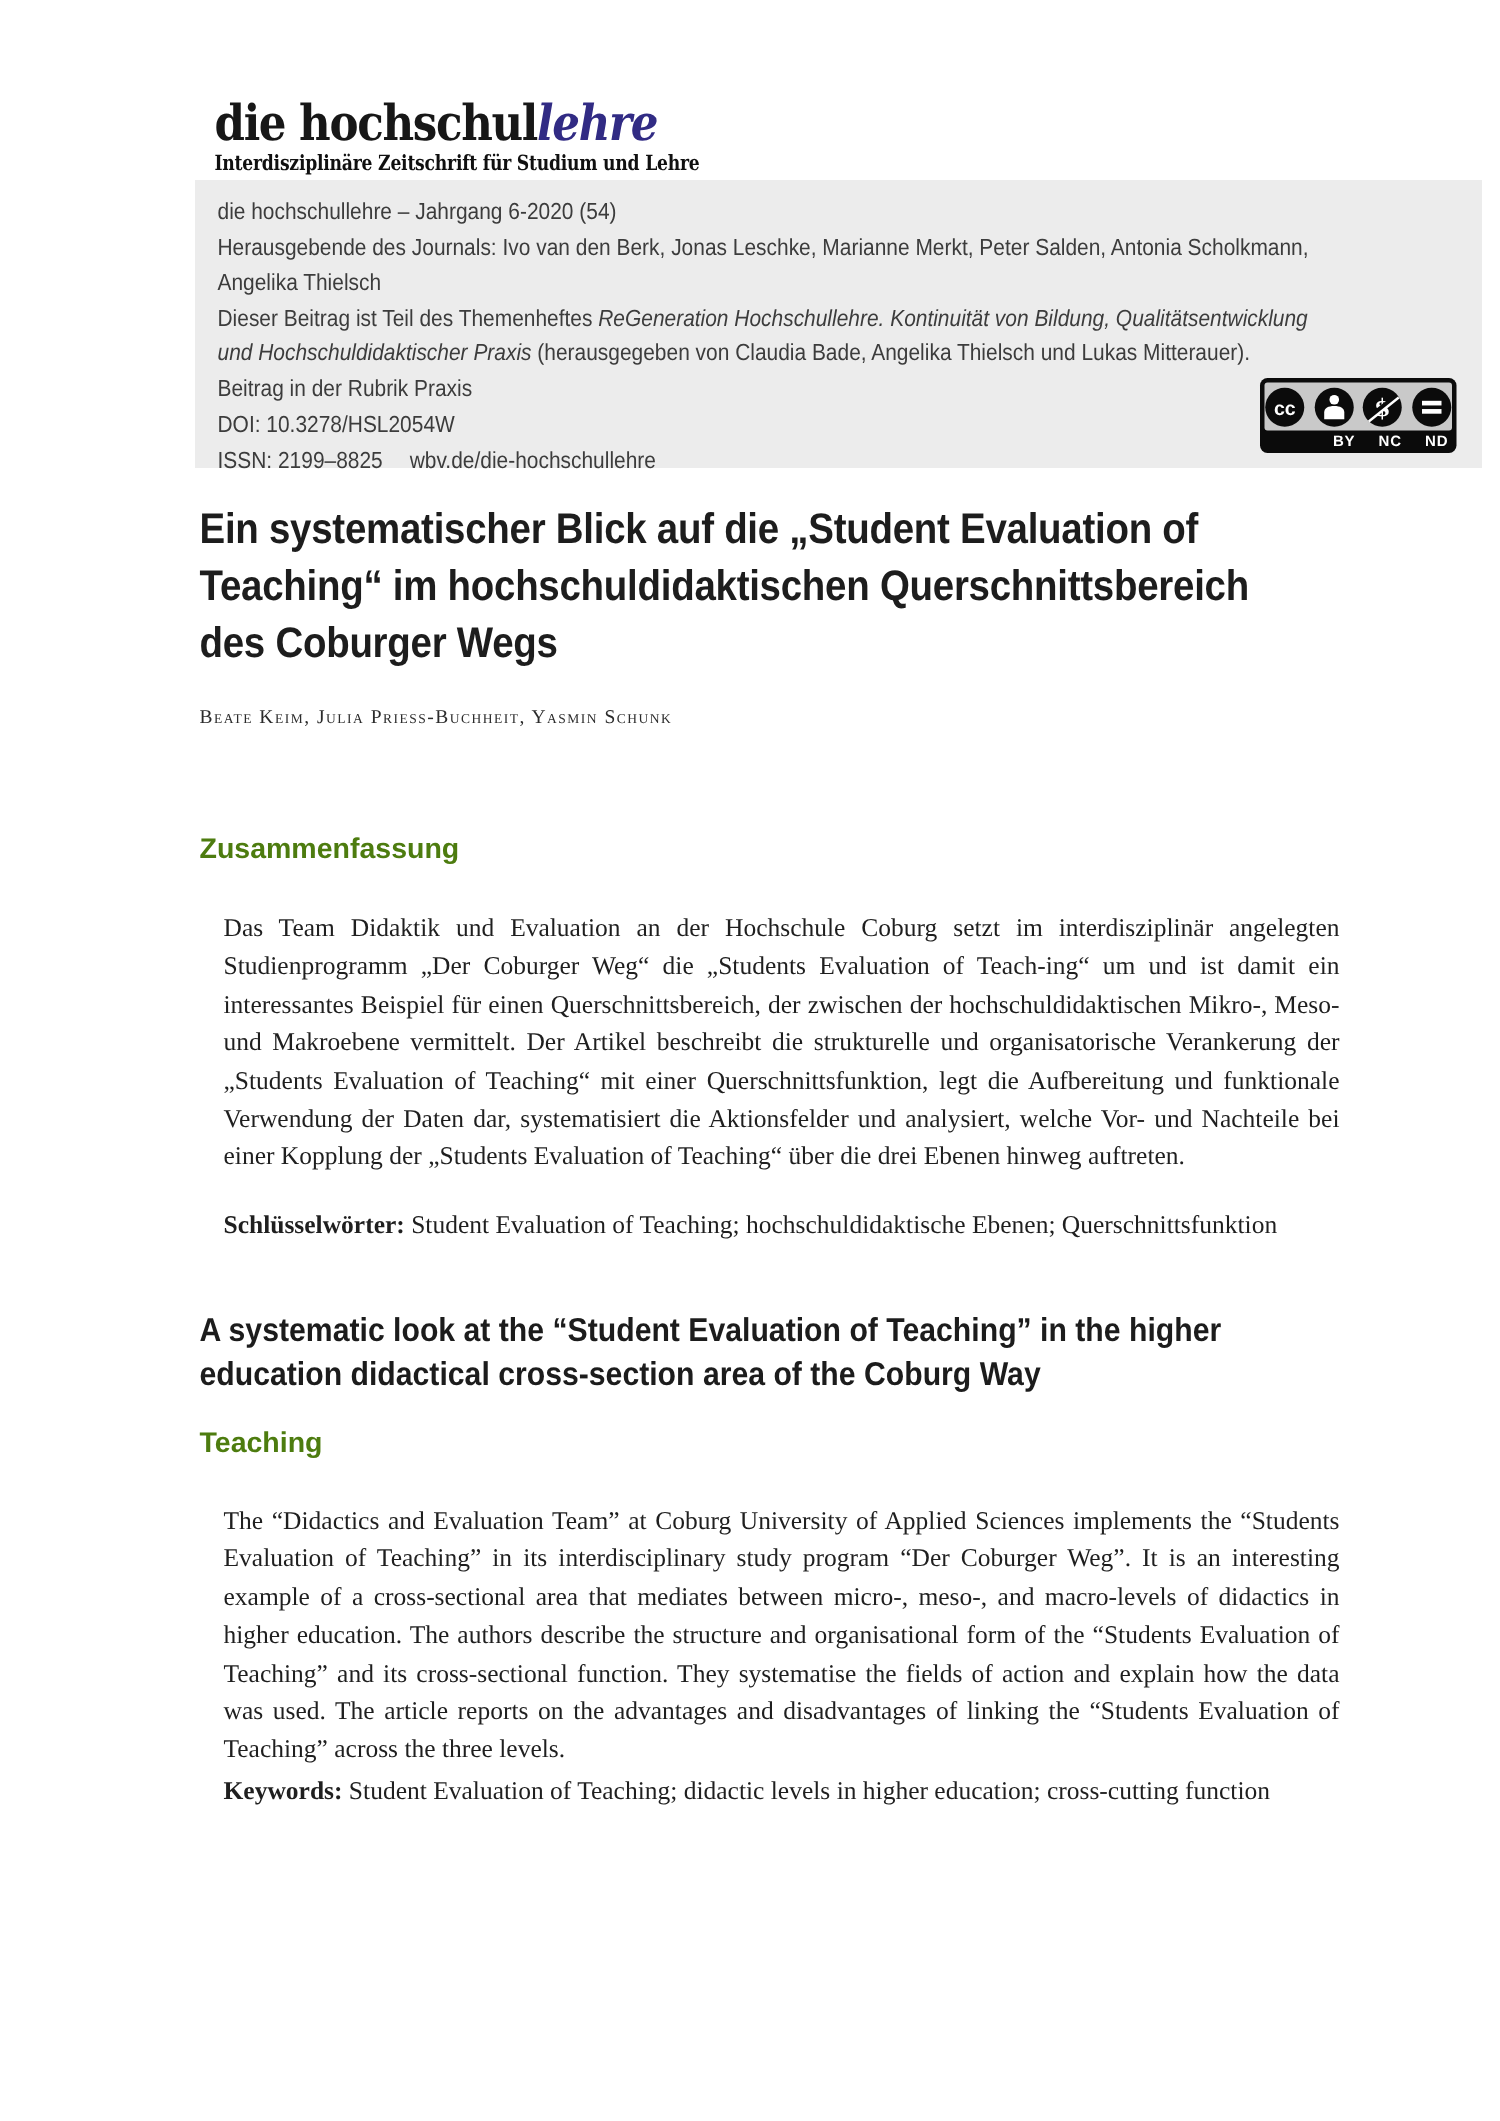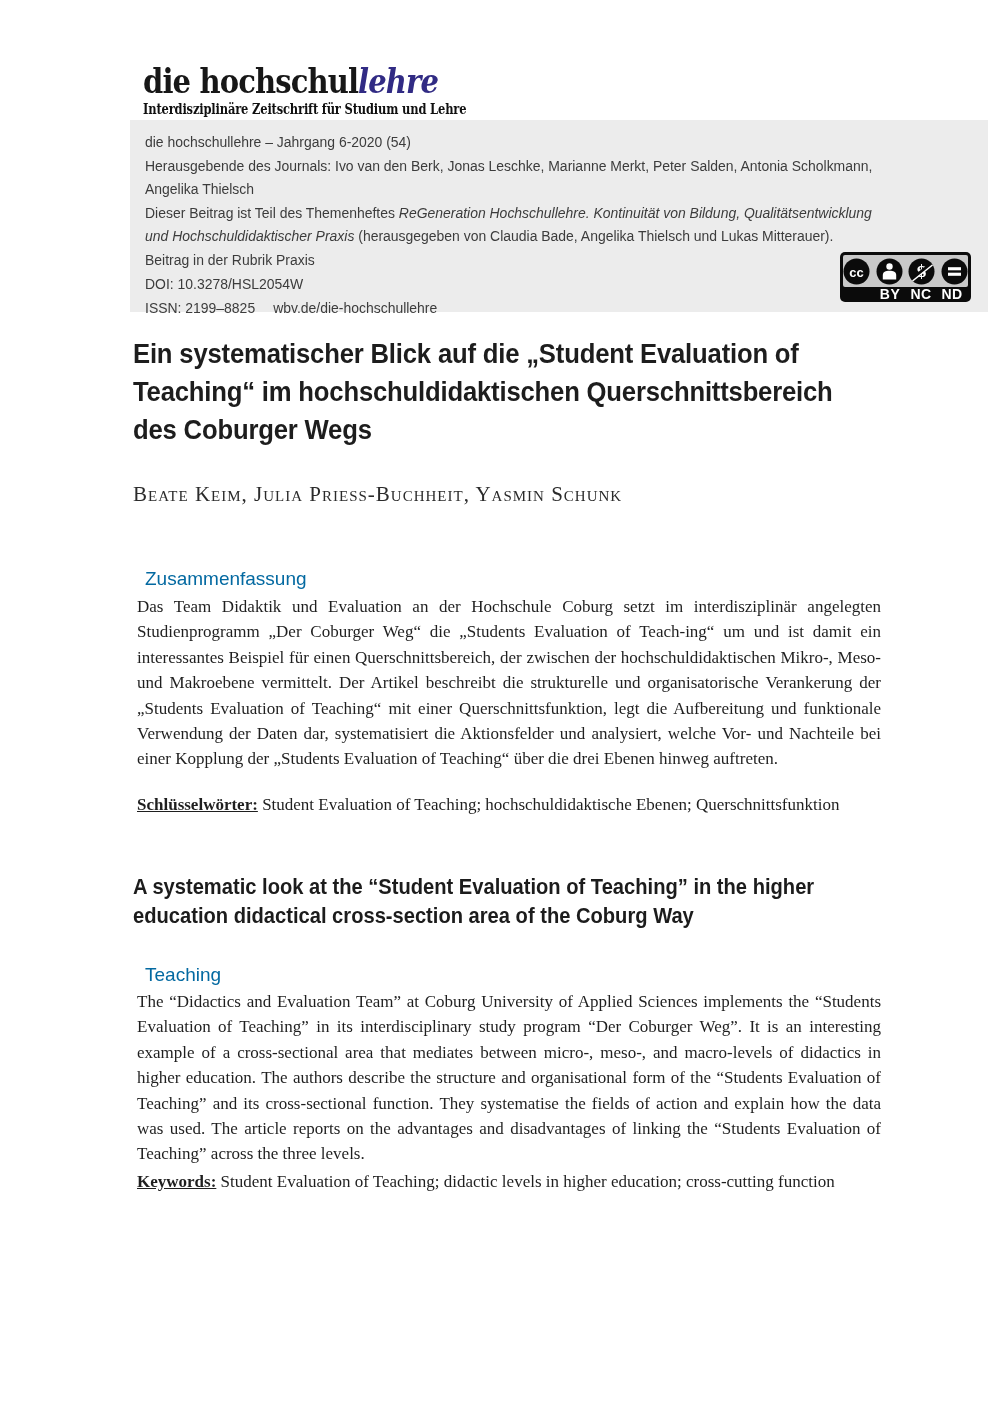--- a/index.html
+++ b/index.html
@@ -40,51 +40,51 @@
     position:absolute; right:17px; bottom:10px; width:131px; height:50px;
     background:#0b0b0b; border-radius:5px; box-sizing:border-box; padding:3px 3px 0 3px;
   }
   .cc-top {
     background:#c9c9c9; border-radius:2px; height:32px;
     display:flex; align-items:center; justify-content:space-between; gap:4px;
   }
   .cc-top svg { display:block; }
   .cc-labels { display:flex; justify-content:center; gap:4px; height:14px; align-items:center; }
   .cc-labels span {
-    width:27px; text-align:center; color:#ffffff; font-size:14px; font-weight:bold;
+    width:27px; text-align:right; color:#ffffff; font-size:10px; font-weight:bold;
     letter-spacing:0.5px; font-family:"Liberation Sans",sans-serif;
   }
 
   
   .title-de {
     position:absolute; left:133px; top:334px; width:825px; margin:0;
     transform:scaleX(0.9); transform-origin:left top;
     font-size:28.5px; line-height:38px; font-weight:bold; color:#1d1d1d; letter-spacing:-0.2px;
   }
   .authors {
     position:absolute; left:133px; top:470px;
     font-family:"Liberation Serif", serif; font-variant:small-caps;
-    font-size:21px; letter-spacing:1px; color:#2b2b2b;margin-top:12px;
+    font-size:13px; letter-spacing:1px; color:#2b2b2b;
   }
   .sec-heading {
-    position:absolute; left:133px; margin:12px;
-    font-size:19px; font-weight:normal; color:#0369a1;
+    position:absolute; left:133px; margin:0;
+    font-size:19px; font-weight:bold; color:#4d7c0f;
   }
   .h-zusammenfassung { top:556px; }
   .h-abstract { top:952px; }
   .body-text {
-    position:absolute; left:133px; width:744px; margin:4px;
+    position:absolute; left:133px; width:744px; margin:16px;
     font-family:"Liberation Serif", serif; font-size:17px; line-height:25.4px;
     text-align:justify; color:#1f1f1f;
   }
   .abstract-de { top:590px; }
   .keywords-de { top:788px; }
   .abstract-en { top:985px; }
   .keywords-en { top:1165px; }
-  .body-text strong { font-weight:bold;text-decoration:underline; }
+  .body-text strong { font-weight:bold; }
   .title-en {
     position:absolute; left:133px; top:872px; width:815px; margin:0;
     transform:scaleX(0.915); transform-origin:left top;
     font-size:22px; line-height:29px; font-weight:bold; color:#1c1c1c;
   }
 
   
   .wbv-logo { position:absolute; left:816px; top:1316px; width:105px; height:76px; }
 </style>
 </head>

